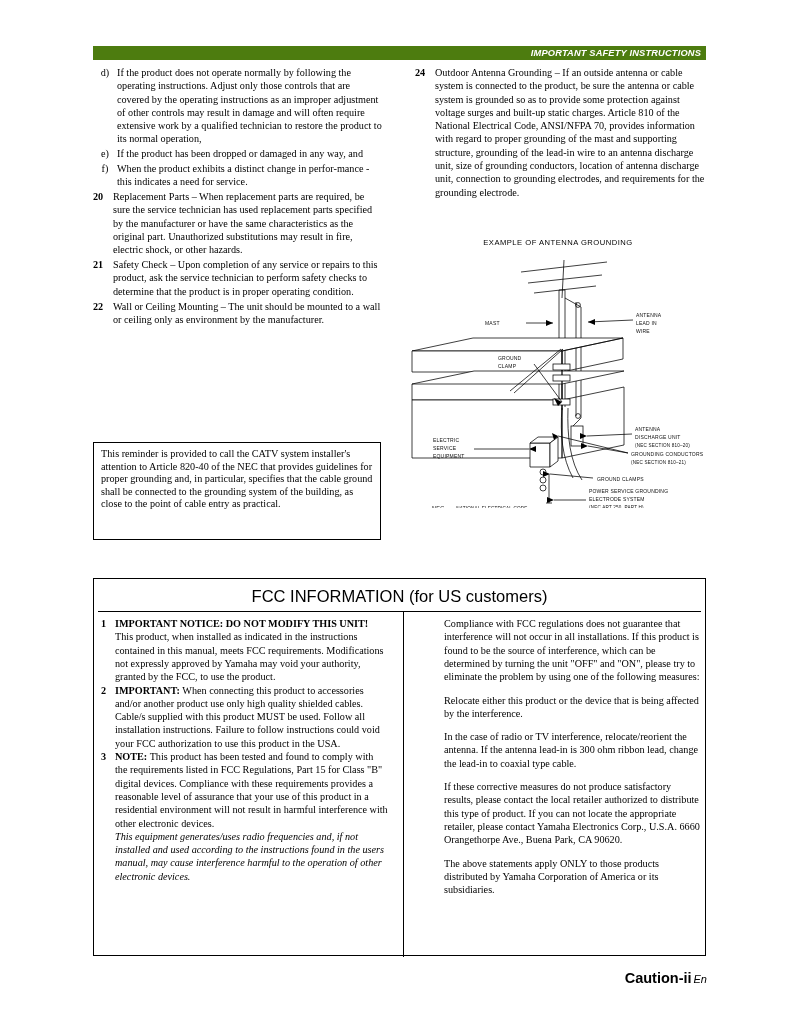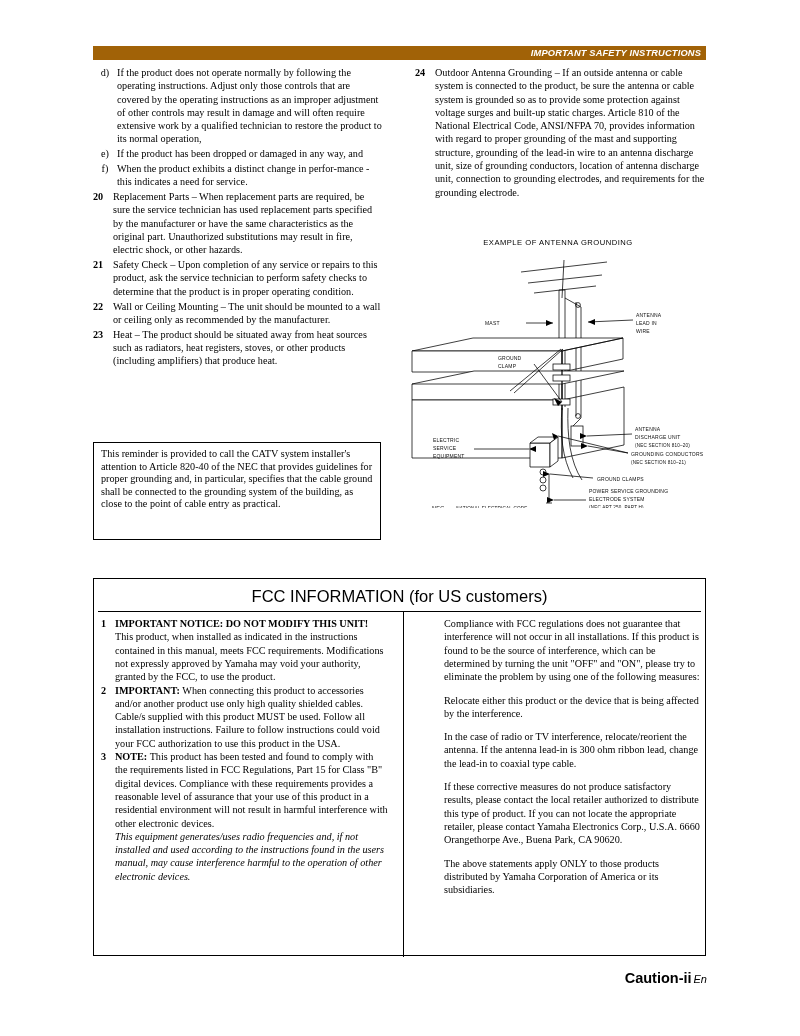--- a/index.html
+++ b/index.html
@@ -23,21 +23,21 @@
     background: #fff;
   }
 
   
   .header-bar {
     position: absolute;
     left: 93px;
     top: 46px;
     width: 613px;
     height: 14px;
-    background: #a16207;
+    background: #4d7c0f;
   }
   .header-bar .title {
     position: absolute;
     right: 5px;
     top: 0px;
     font-family: "Liberation Sans", sans-serif;
     font-style: italic;
     font-weight: bold;
     font-size: 9.3px;
     letter-spacing: 0.15px;
@@ -284,27 +284,23 @@
         <div class="body">Replacement Parts – When replacement parts are required, be sure the service technician has used replacement parts specified by the manufacturer or have the same characteristics as the original part. Unauthorized substitutions may result in fire, electric shock, or other hazards.</div>
       </div>
 
       <div class="item">
         <div class="num w-main">21</div>
         <div class="body">Safety Check – Upon completion of any service or repairs to this product, ask the service technician to perform safety checks to determine that the product is in proper operating condition.</div>
       </div>
 
       <div class="item">
         <div class="num w-main">22</div>
-        <div class="body">Wall or Ceiling Mounting – The unit should be mounted to a wall or ceiling only as recommended by the manufacturer.</div>
-      </div>
-
-      <div class="item">
-        <div class="num w-main">23</div>
-        <div class="body">Heat – The product should be situated away from heat sources such as radiators, heat registers, stoves, or other products (including amplifiers) that produce heat.</div>
-      </div>
+        <div class="body">Wall or Ceiling Mounting – The unit should be mounted to a wall or ceiling only as environment by the manufacturer.</div>
+      </div>
+
 
     </div>
 
     <div class="col-right">
       <div class="item">
         <div class="num w-main">24</div>
         <div class="body">Outdoor Antenna Grounding – If an outside antenna or cable system is connected to the product, be sure the antenna or cable system is grounded so as to provide some protection against voltage surges and built-up static charges. Article 810 of the National Electrical Code, ANSI/NFPA 70, provides information with regard to proper grounding of the mast and supporting structure, grounding of the lead-in wire to an antenna discharge unit, size of grounding conductors, location of antenna discharge unit, connection to grounding electrodes, and requirements for the grounding electrode.</div>
       </div>
     </div>
 

